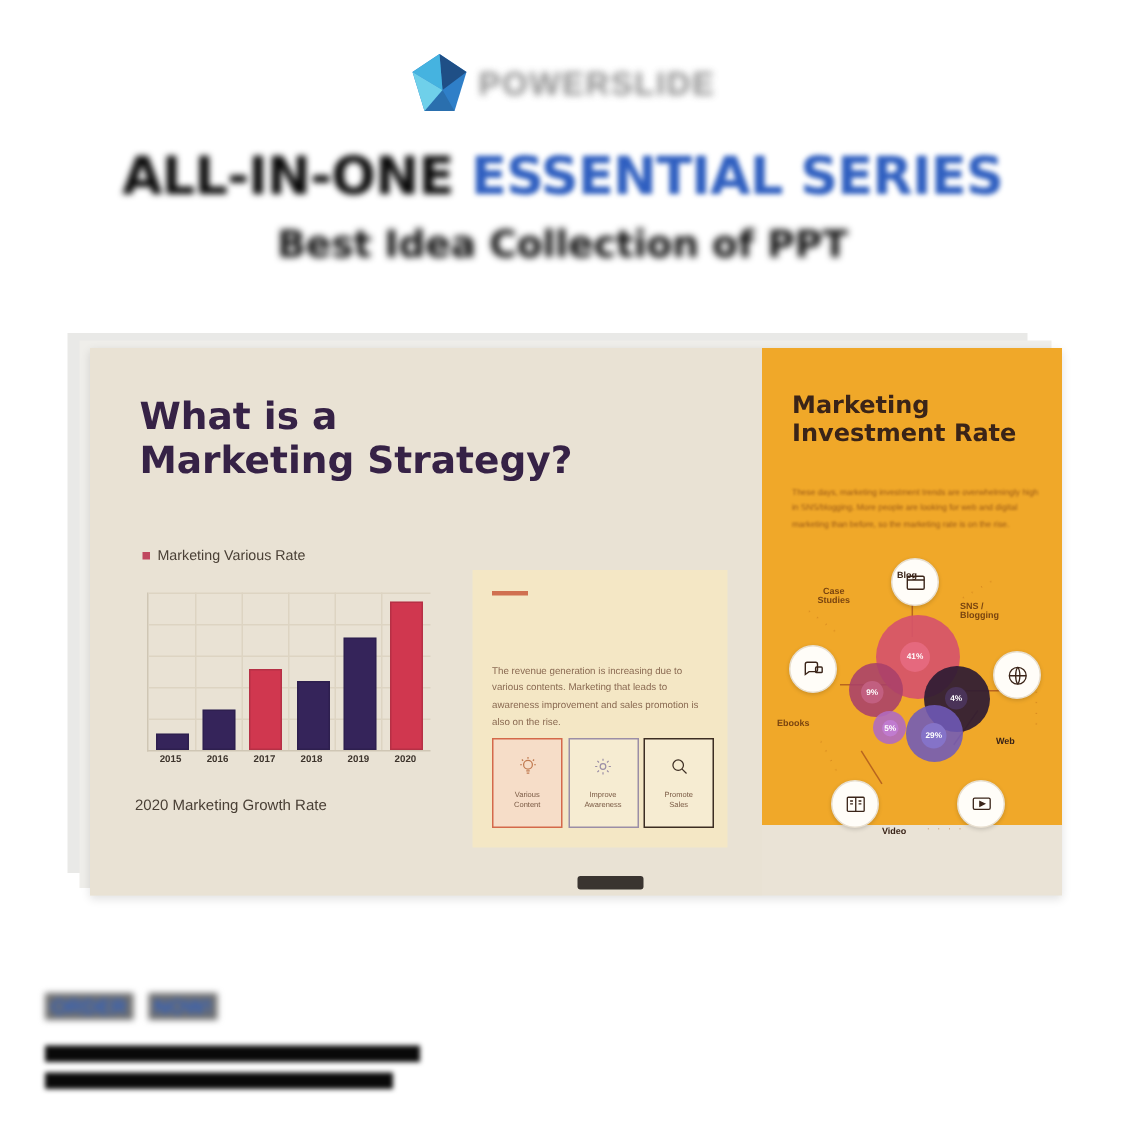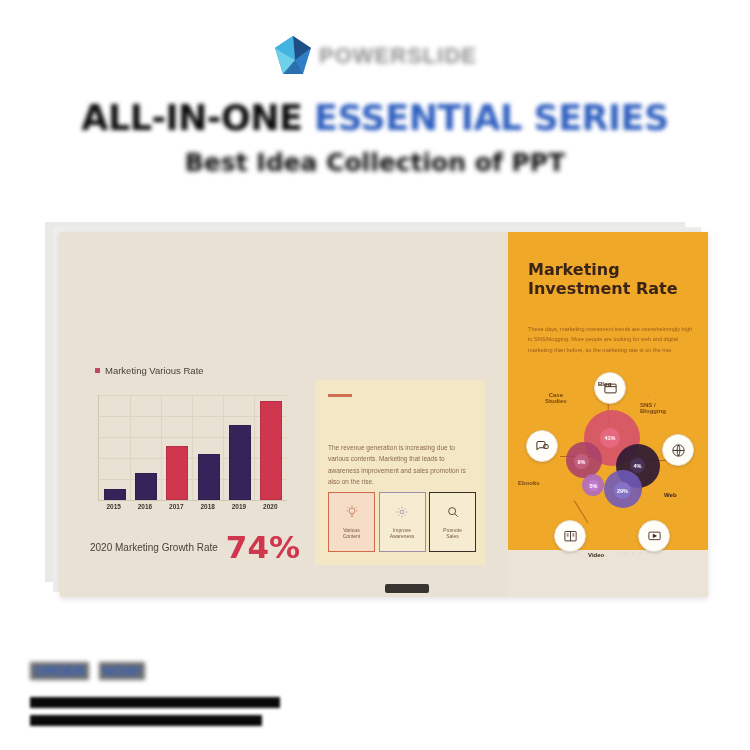--- a/index.html
+++ b/index.html
@@ -196,20 +196,22 @@
 </div>
 <div class="subhead">Best Idea Collection of PPT</div>
 
 <div class="stage">
   <div class="page-back"></div>
   <div class="page-back2"></div>
 
   <div class="slide">
 
     <div class="slide-left">
+      <div class="title" style="white-space:pre-line;">What is a
+Marketing Strategy?</div>
 
       <div class="legend">
         <i class="legend-dot"></i>
         <span>Marketing Various Rate</span>
       </div>
 
       <div class="chart">
         <div class="grid-v" style="left:31px"></div>
           <div class="grid-v" style="left:62px"></div>
         <div class="grid-v" style="left:93px"></div>
@@ -245,21 +247,20 @@
         <span>2015</span>
         <span>2016</span>
         <span>2017</span>
         <span>2018</span>
         <span>2019</span>
         <span>2020</span>
       </div>
 
       <div class="growth-row">
         <span class="growth-label">2020 Marketing Growth Rate</span>
-        <span class="growth-value">74%</span>
       </div>
 
       <div class="rev-card">
         <div class="rev-rule"></div>
         <div class="rev-body">The revenue generation is increasing due to various contents. Marketing that leads to awareness improvement and sales promotion is also on the rise.</div>
         <div class="rev-cards">
           <div class="mini m1">
             <span>
               <svg width="14" height="14" viewBox="0 0 24 24" fill="none" stroke="#c07a50" stroke-width="1.4">
                 <circle cx="12" cy="10" r="5"></circle>

